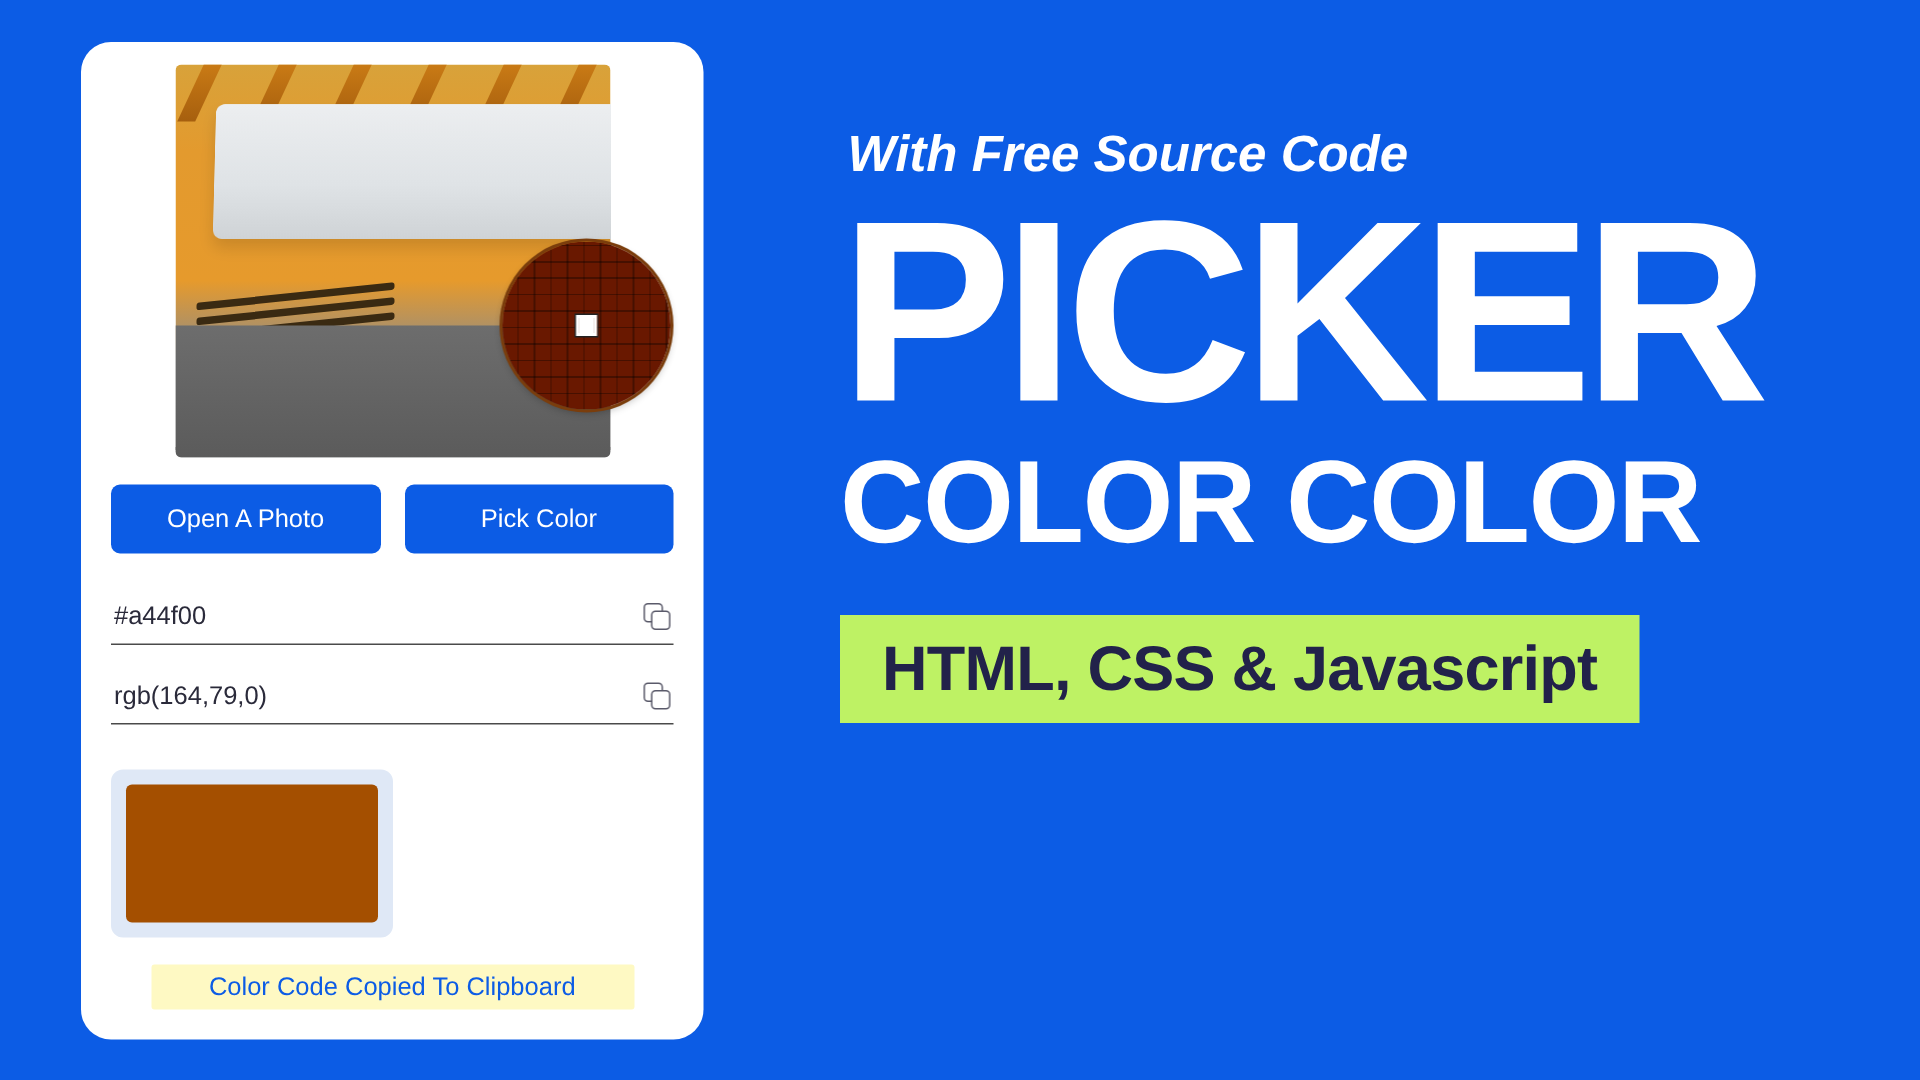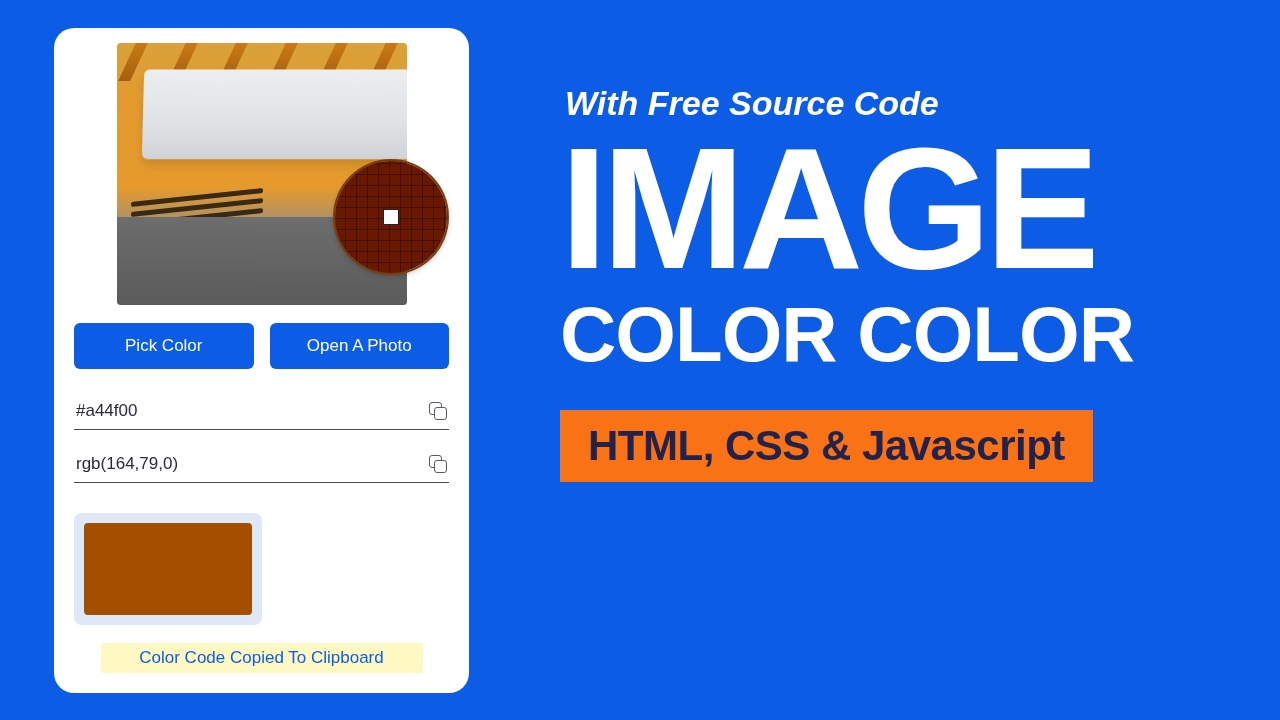--- a/index.html
+++ b/index.html
@@ -121,21 +121,21 @@
     position:absolute; left:560px; top:84px; right:40px; color:#fff;
   }
   .tagline { font-style:italic; font-weight:600; font-size:34px; margin-bottom:6px; margin-left:5px;}
   .hero-title {
     font-size:172px; font-weight:800; letter-spacing:-6px; line-height:0.92; margin-top:6px;
   }
   .hero-sub {
     font-size:78px; font-weight:800; letter-spacing:-1px; margin-top:2px;
   }
   .tech-badge {
-    display:inline-block; background:#f97316; color:#22224a; font-weight:800;
+    display:inline-block; background:#bef264; color:#22224a; font-weight:800;
     font-size:42px; padding:12px 28px; margin-top:30px; letter-spacing:-0.5px;
   }
 </style>
 </head>
 <body>
 
 <div class="card">
   <div class="image-area">
     <div class="img-bg">
       <div class="wall"></div>
@@ -161,22 +161,22 @@
       <div class="pastries"></div>
       <div class="display-case2"></div>
       <div class="counter"></div>
       <div class="counter-front"></div>
       <div class="floor"></div>
     </div>
     <div class="magnifier"></div>
   </div>
 
   <div class="btn-row">
+    <button class="btn">Open A Photo</button>
     <button class="btn">Pick Color</button>
-    <button class="btn">Open A Photo</button>
   </div>
 
   <div class="results">
     <div class="col-left">
       <div class="field">
         <input type="text" value="#a44f00" style="">
         <span class="copy-icon"></span>
       </div>
       <div class="field">
         <input type="text" value="rgb(164,79,0)" style="">
@@ -186,16 +186,16 @@
     <div class="swatch-wrap">
       <div class="swatch" style="background:#a44f00"></div>
     </div>
   </div>
 
   <div class="toast">Color Code Copied To Clipboard</div>
 </div>
 
 <div class="hero">
   <div class="tagline">With Free Source Code</div>
-  <div class="hero-title">IMAGE</div>
+  <div class="hero-title">PICKER</div>
   <div class="hero-sub">COLOR COLOR</div>
   <div class="tech-badge">HTML, CSS &amp; Javascript</div>
 </div>
 
 </body></html>

